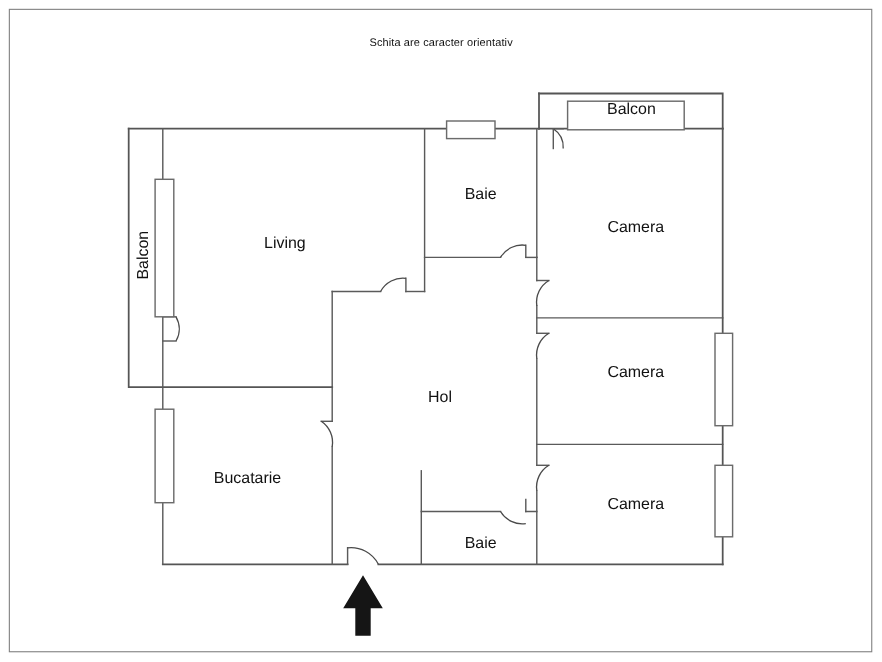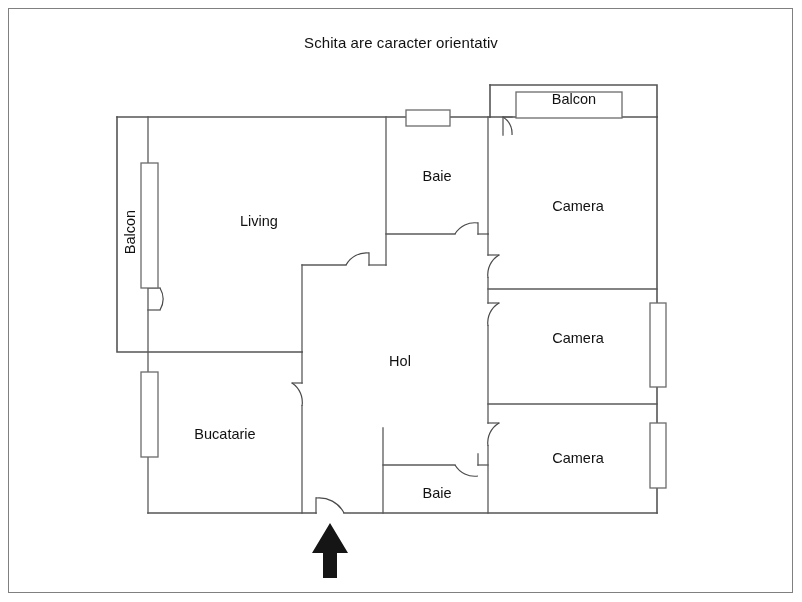--- a/index.html
+++ b/index.html
@@ -26,21 +26,21 @@
     border: 1px solid #808080;
     box-sizing: border-box;
     background: #ffffff;
   }
   #plan-title {
     position: absolute;
     left: 0;
     top: 34px;
     width: 802px;
     text-align: center;
-    font-size: 15px;
+    font-size: 10px;
     color: #111111;
     letter-spacing: 0.1px;
   }
   #plan-svg {
     position: absolute;
     left: 0;
     top: 0;
   }
   .wall {
     stroke: #555555;

